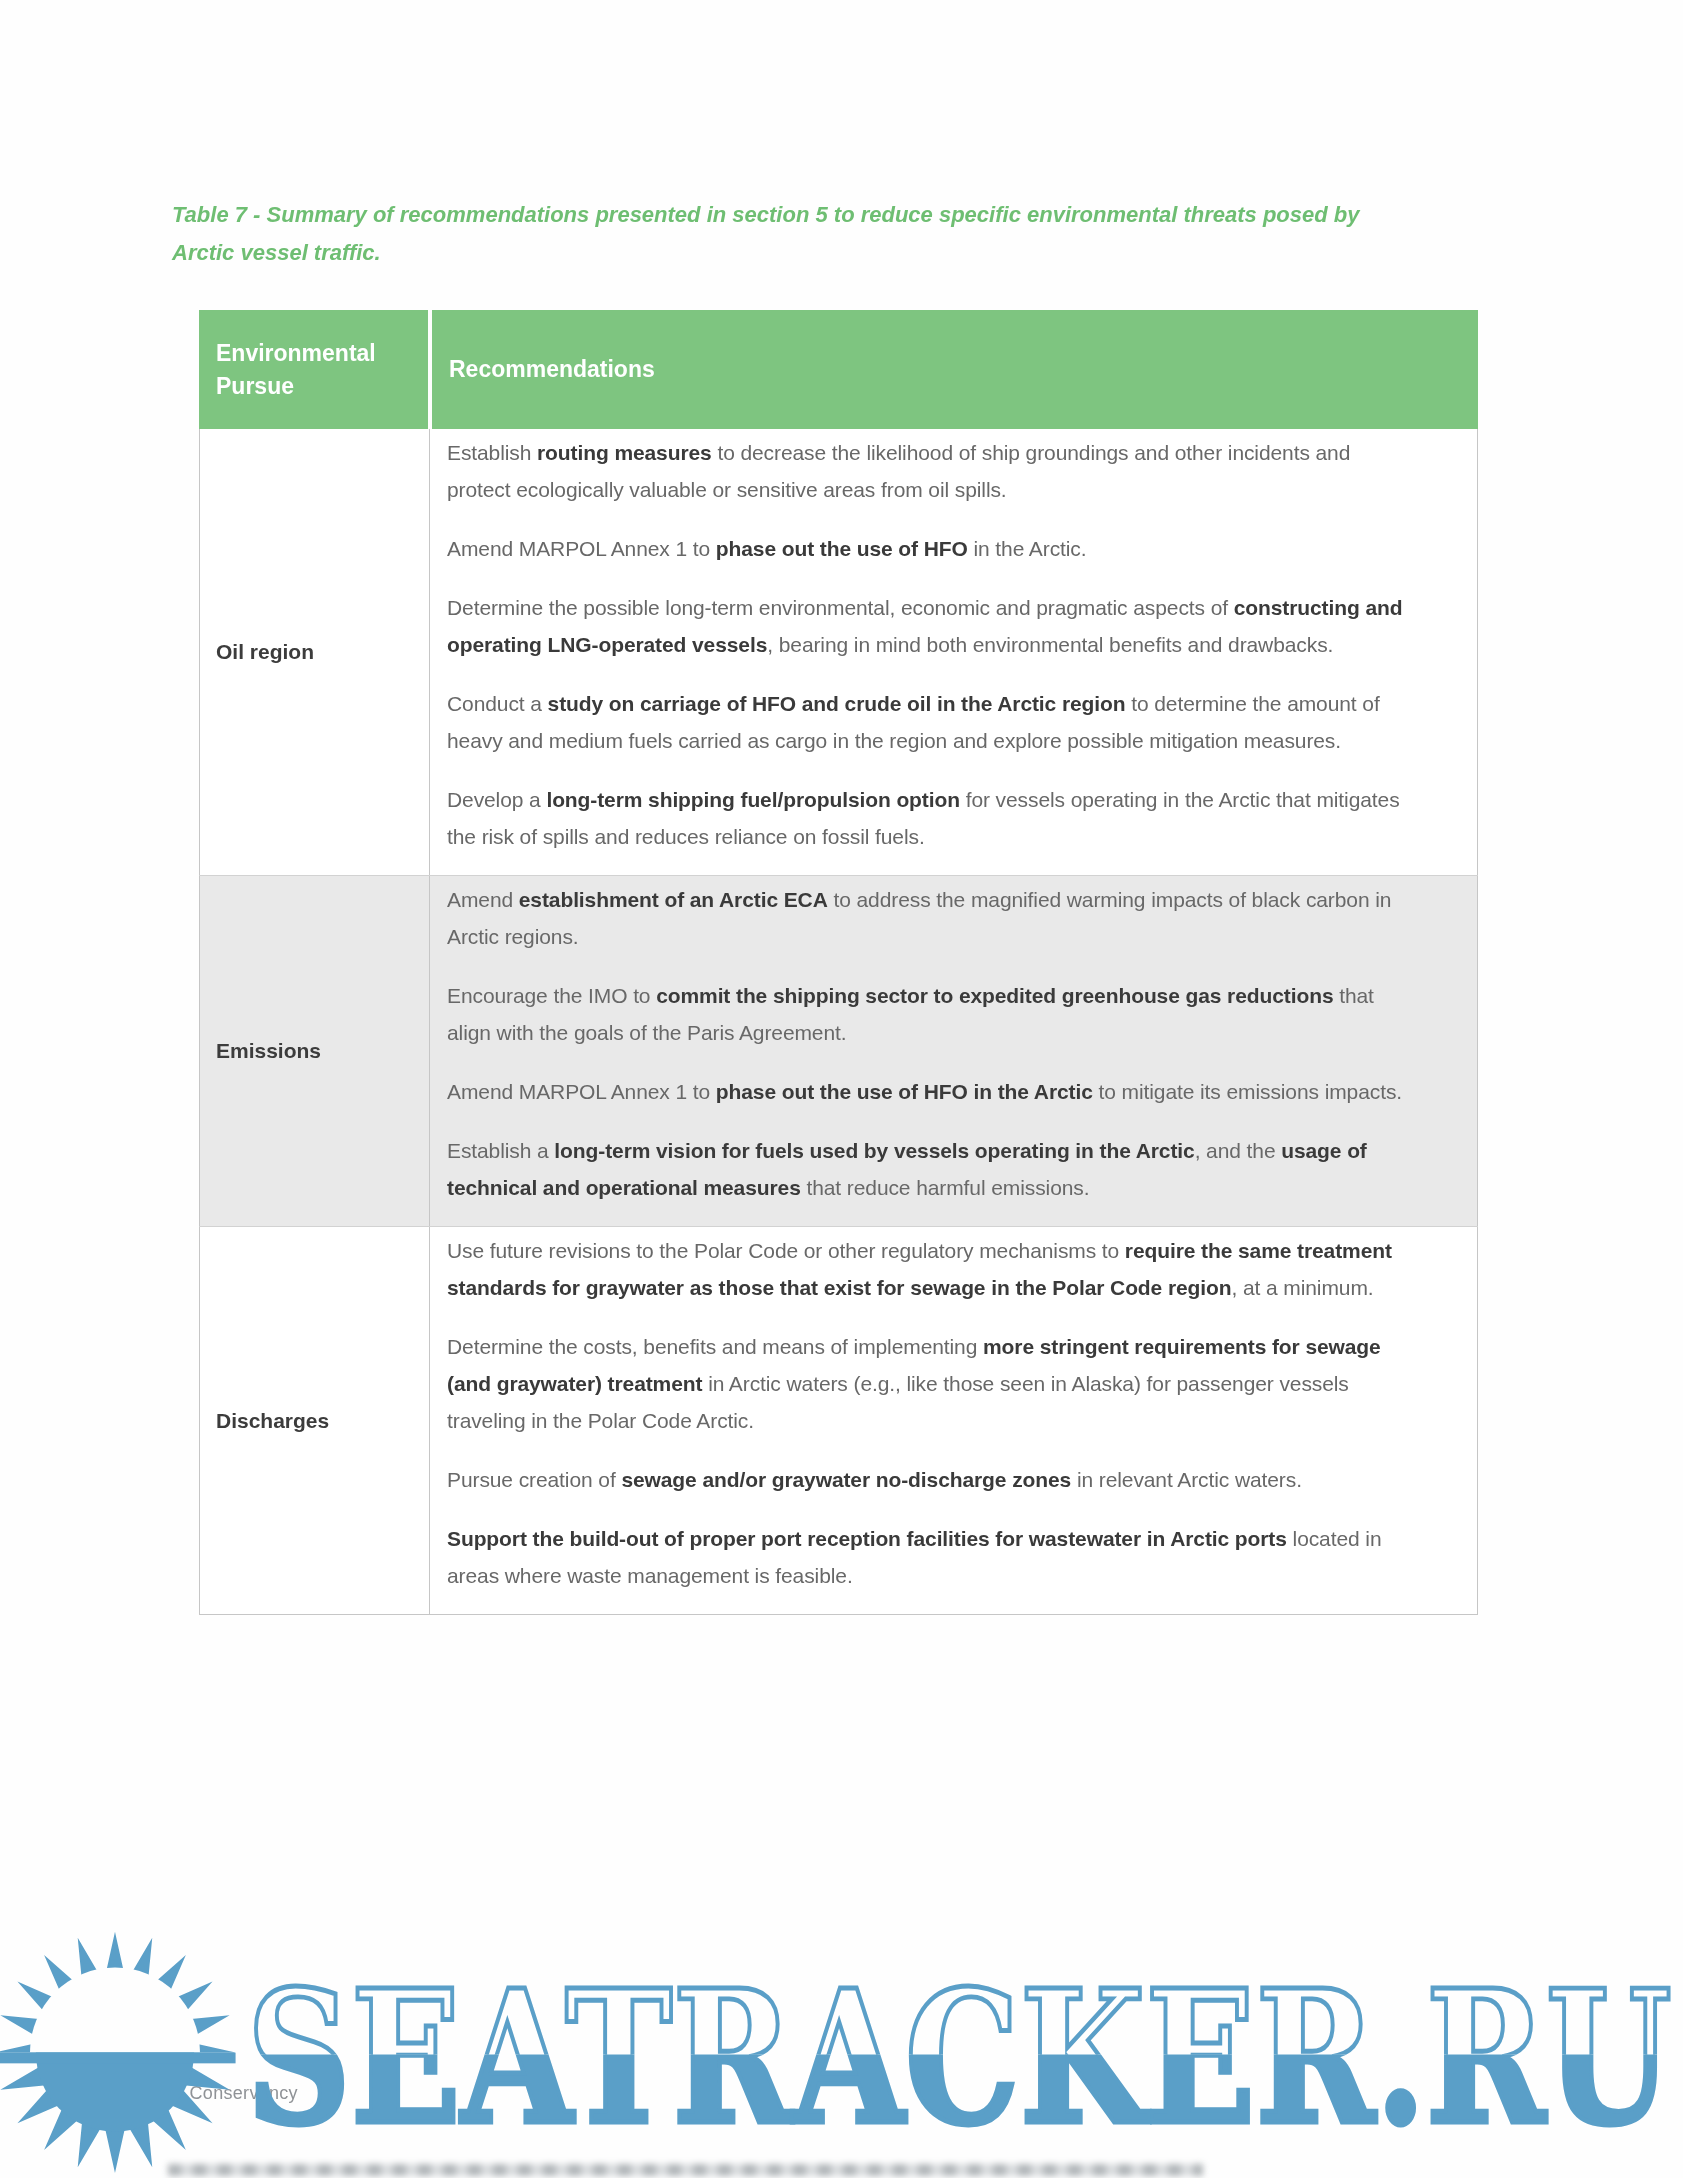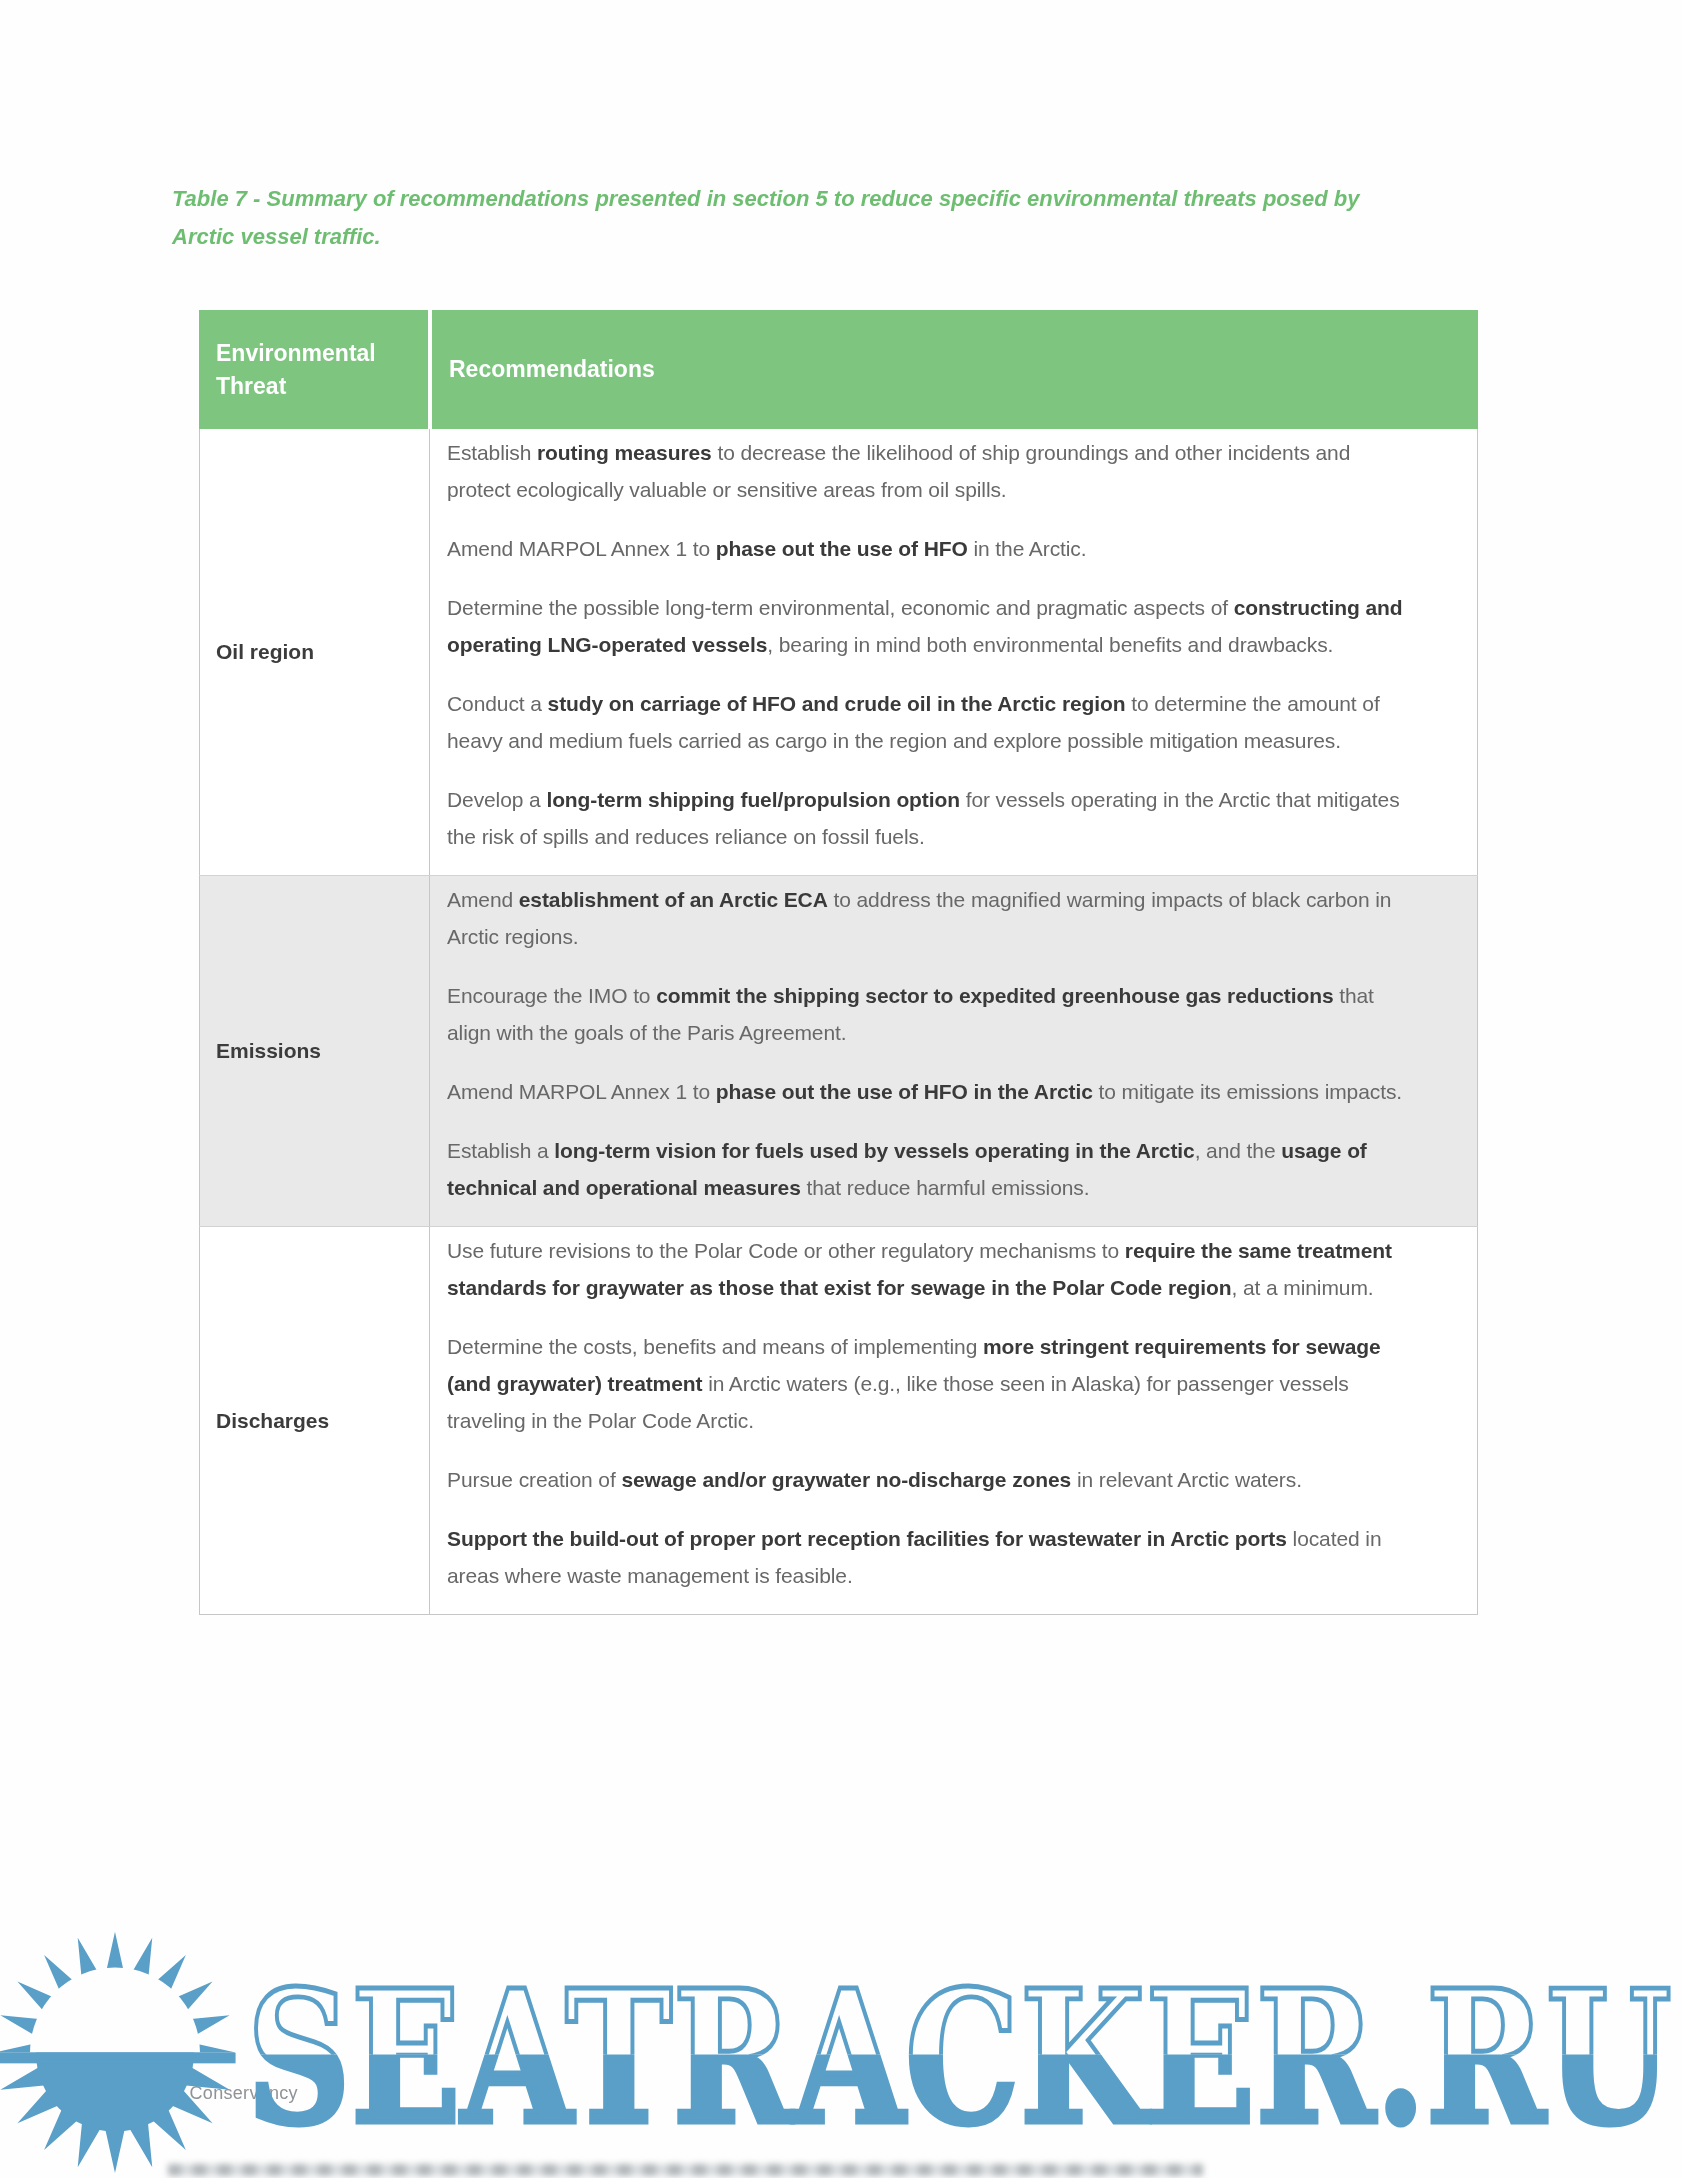--- a/index.html
+++ b/index.html
@@ -5,21 +5,21 @@
   html,body{margin:0;padding:0;}
   .page{
     position:relative;
     width:1683px;height:2178px;
     background:#fefefe;
     font-family:"Liberation Sans",sans-serif;
     overflow:hidden;
   }
   
   .caption{
-    position:absolute;left:172px;top:180px;width:1188px;
+    position:absolute;left:172px;top:196px;width:1188px;
     font-size:22px;line-height:38px;font-style:italic;font-weight:bold;
     color:#6ebe72;
   }
   .caption span{display:block;}
   
   .rec-table{position:absolute;left:199px;top:310px;width:1279px;}
   .thead{display:grid;grid-template-columns:229px 4px 1046px;height:119px;}
   .th{
     background:#7ec580;color:#ffffff;font-weight:bold;font-size:23px;line-height:33px;
     display:flex;align-items:center;padding:0 10px 0 17px;box-sizing:border-box;
@@ -61,21 +61,21 @@
 
 <div class="page">
 
   <div class="caption">
     <span>Table 7 - Summary of recommendations presented in section 5 to reduce specific environmental threats posed by</span>
     <span>Arctic vessel traffic.</span>
   </div>
 
   <div class="rec-table">
     <div class="thead">
-      <div class="th">Environmental Threat</div>
+      <div class="th">Environmental Pursue</div>
       <div></div>
       <div class="th">Recommendations</div>
     </div>
     <div class="tbody">
         <div class="trow">
           <div class="threat-cell">
             <div class="threat-label">Oil region</div>
           </div>
           <div class="rec-cell">
             <p class="para"><span>Establish </span><span class="b">routing measures</span><span> to decrease the likelihood of ship groundings and other incidents and protect ecologically valuable or sensitive areas from oil spills.</span></p>

